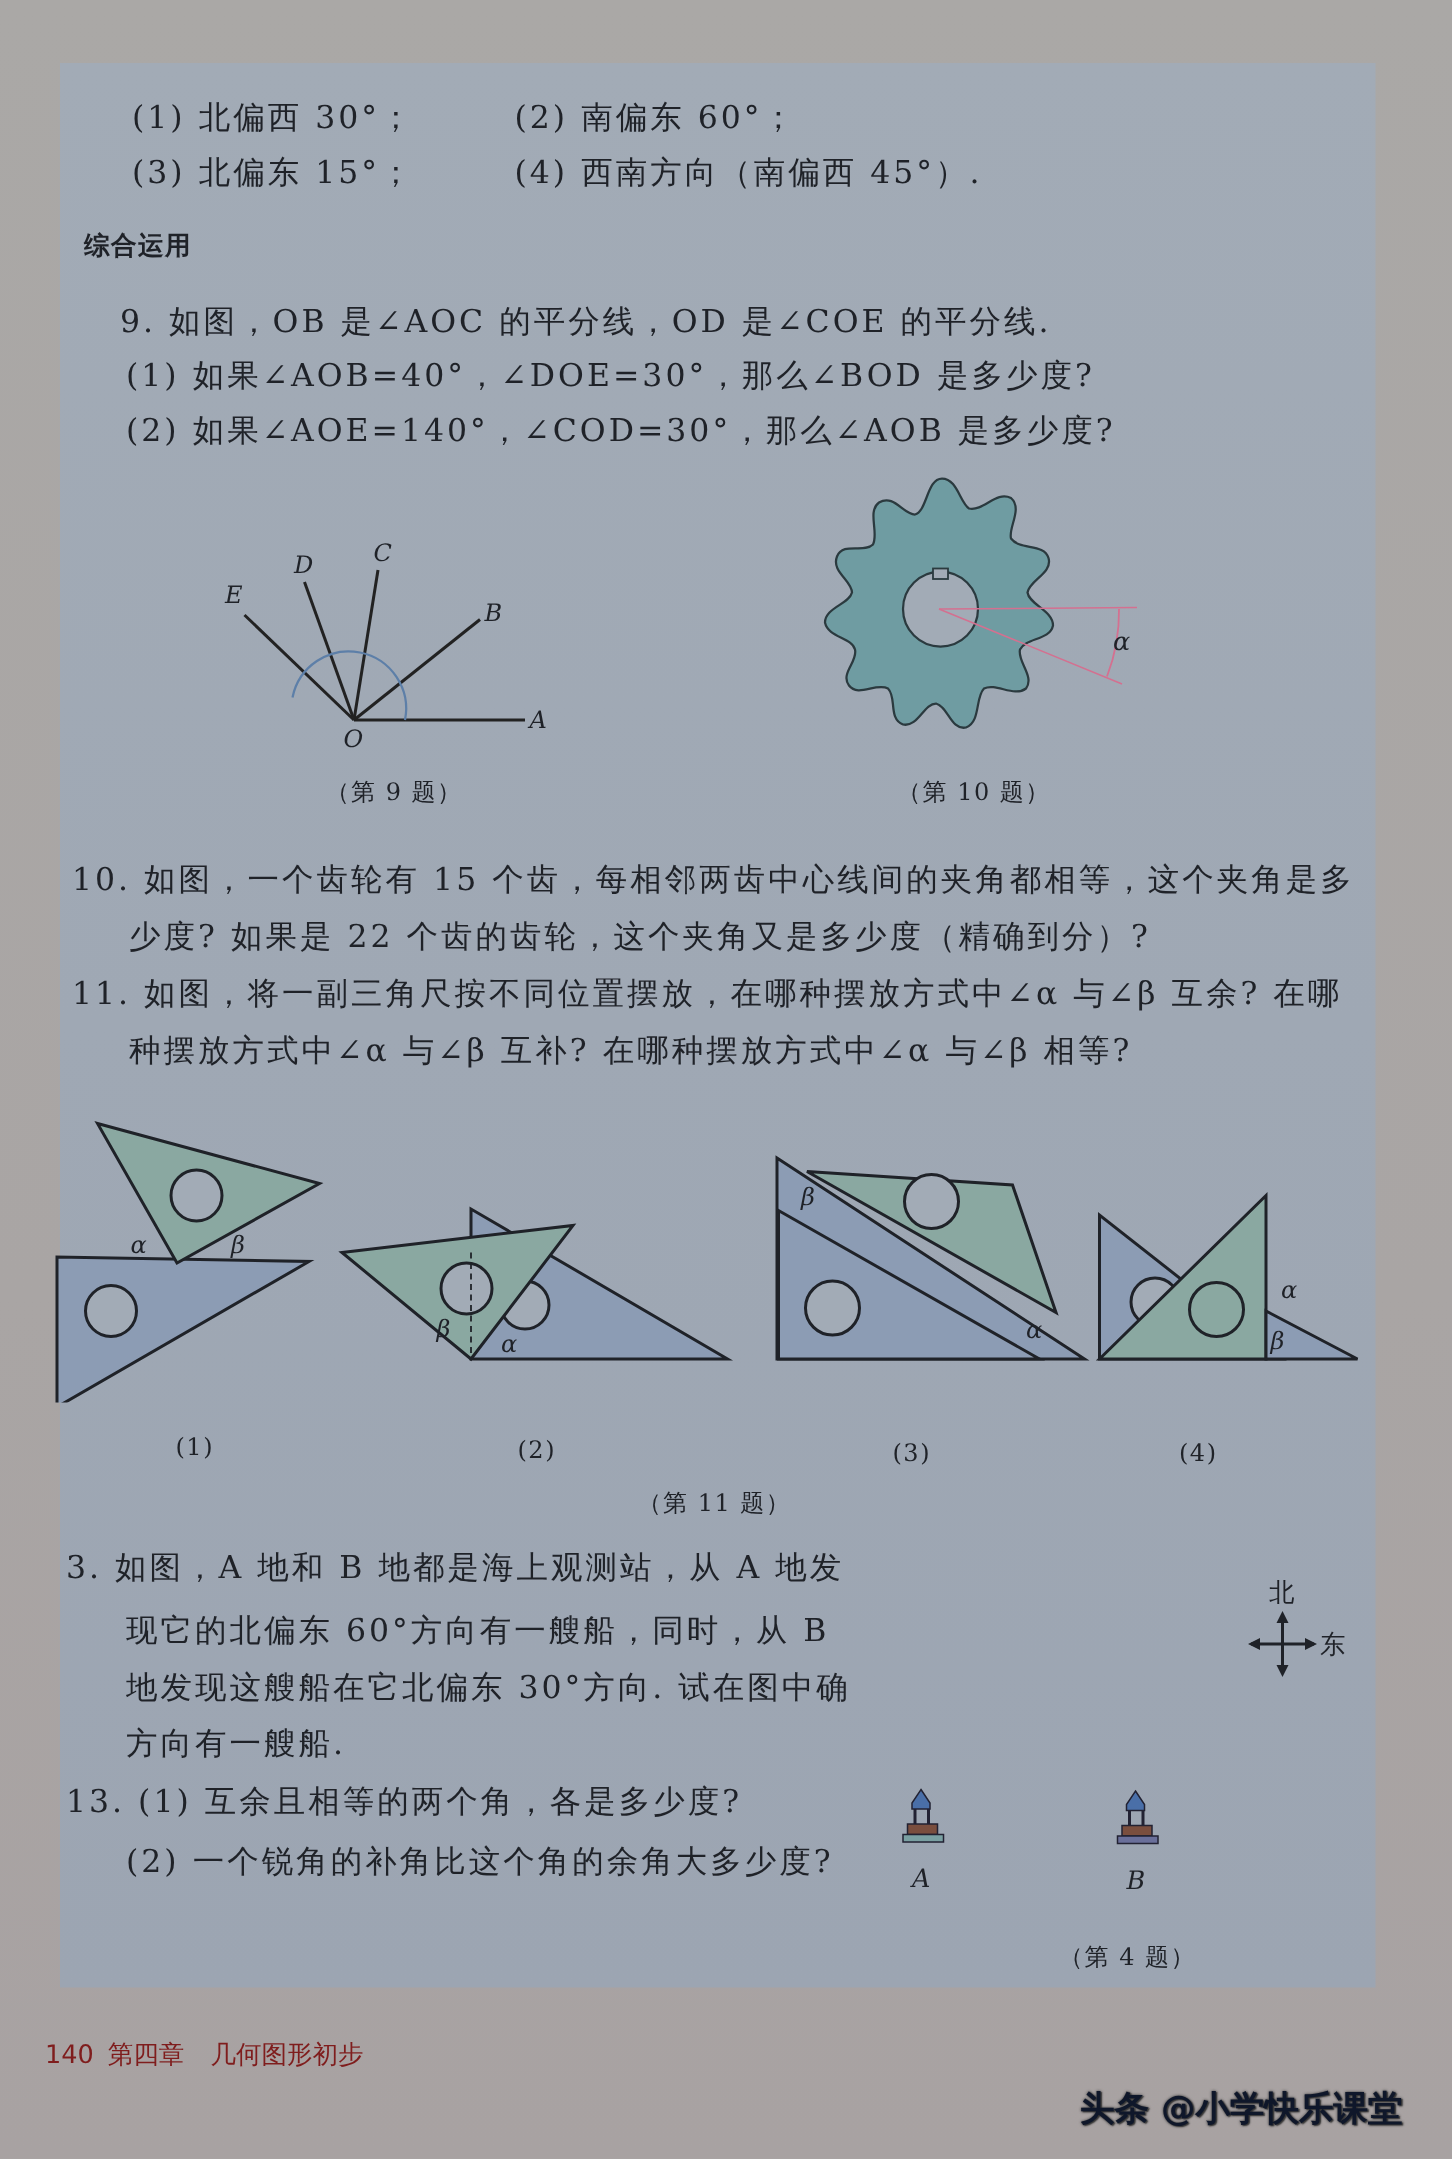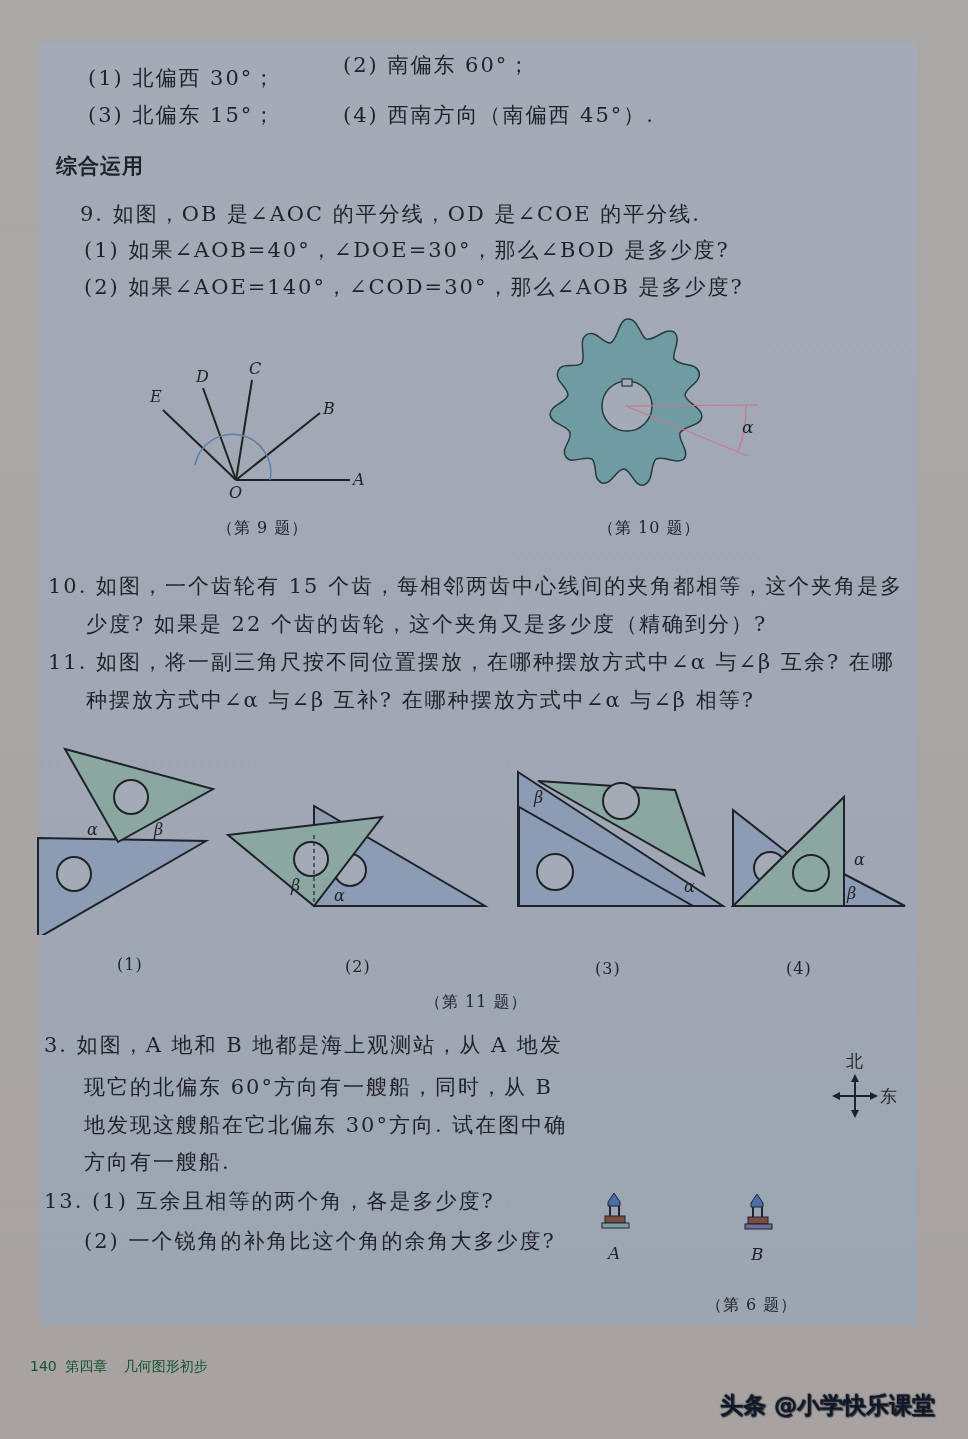--- a/index.html
+++ b/index.html
@@ -14,37 +14,37 @@
     background: linear-gradient(180deg, #aaa8a6 0%, #a9a5a4 60%, #a8a2a2 100%);
   }
   .panel {
     position: absolute; left: 40px; top: 42px; width: 877px; height: 1283px;
     background: #9ea7b3;
     background: linear-gradient(180deg, #a2abb6 0%, #9fa8b4 50%, #9ca5b2 100%);
   }
   .abs { position: absolute; white-space: nowrap; }
   .t { font-size: 21px; letter-spacing: 2px; }
   .it { font-style: italic; }
-  .heading { font-family: Liberation Sans, sans-serif; font-weight: bold; font-size: 21px; letter-spacing: 1px; }
+  .heading { font-family: Liberation Sans, sans-serif; font-weight: bold; font-size: 17px; letter-spacing: 1px; }
   .cap { font-size: 16px; letter-spacing: 1px; }
-  .footer { font-family: "DejaVu Sans", "Liberation Sans", sans-serif; font-size: 14px; color: #14532d; }
+  .footer { font-family: "DejaVu Sans", "Liberation Sans", sans-serif; font-size: 17px; color: #7f1d1d; }
   .watermark { font-family: "DejaVu Sans", "Liberation Sans", sans-serif; font-size: 23px; color: #0f172a; font-weight: bold; text-shadow: 0 0 2px #333, 1px 1px 1px #333; }
   svg text { font-family: "DejaVu Serif", "Liberation Serif", serif; font-style: italic; fill: #1f2228; }
 </style>
 </head>
 <body>
 
 <div class="page-bg"></div>
 <div class="panel"></div>
 
 <div class="abs t" style="left:88px;top:64px;">
   <span>(1)</span>
   <span>北偏西 30°；</span>
 </div>
-<div class="abs t" style="left:343px;top:51px;">
+<div class="abs t" style="left:343px;top:64px;">
   <span>(2)</span>
   <span>南偏东 60°；</span>
 </div>
 <div class="abs t" style="left:88px;top:101px;">
   <span>(3)</span>
   <span>北偏东 15°；</span>
 </div>
 <div class="abs t" style="left:343px;top:101px;">
   <span>(4)</span>
   <span>西南方向（南偏西 45°）.</span>
@@ -168,21 +168,21 @@
 </svg>
 <svg class="abs" style="left:743px;top:1193px;" width="32" height="40">
   <polygon points="14,1 20,10 20,14 8,14 8,10" fill="#4a6fa8" stroke="#223" stroke-width="1"></polygon>
   <rect x="9" y="14" width="2" height="11" fill="#223"></rect>
   <rect x="18" y="14" width="2" height="11" fill="#223"></rect>
   <rect x="5" y="24" width="20" height="7" fill="#7a4e3e" stroke="#223" stroke-width="1"></rect>
   <rect x="2" y="31" width="27" height="5" fill="#6a6f9a" stroke="#223" stroke-width="1"></rect>
 </svg>
 <div class="abs it" style="left:608px;top:1243px;font-size:17px;">A</div>
 <div class="abs it" style="left:751px;top:1244px;font-size:17px;">B</div>
-<div class="abs cap" style="left:706px;top:1295px;">（第 6 题）</div>
+<div class="abs cap" style="left:706px;top:1295px;">（第 4 题）</div>
 
 <div class="abs footer" style="left:30px;top:1358px;">
   <span>140</span>
   <span style="margin-left:4px;">第四章</span>
   <span style="margin-left:12px;">几何图形初步</span>
 </div>
 
 <div class="abs watermark" style="left:720px;top:1390px;">头条 @小学快乐课堂</div>
 
 </body></html>

